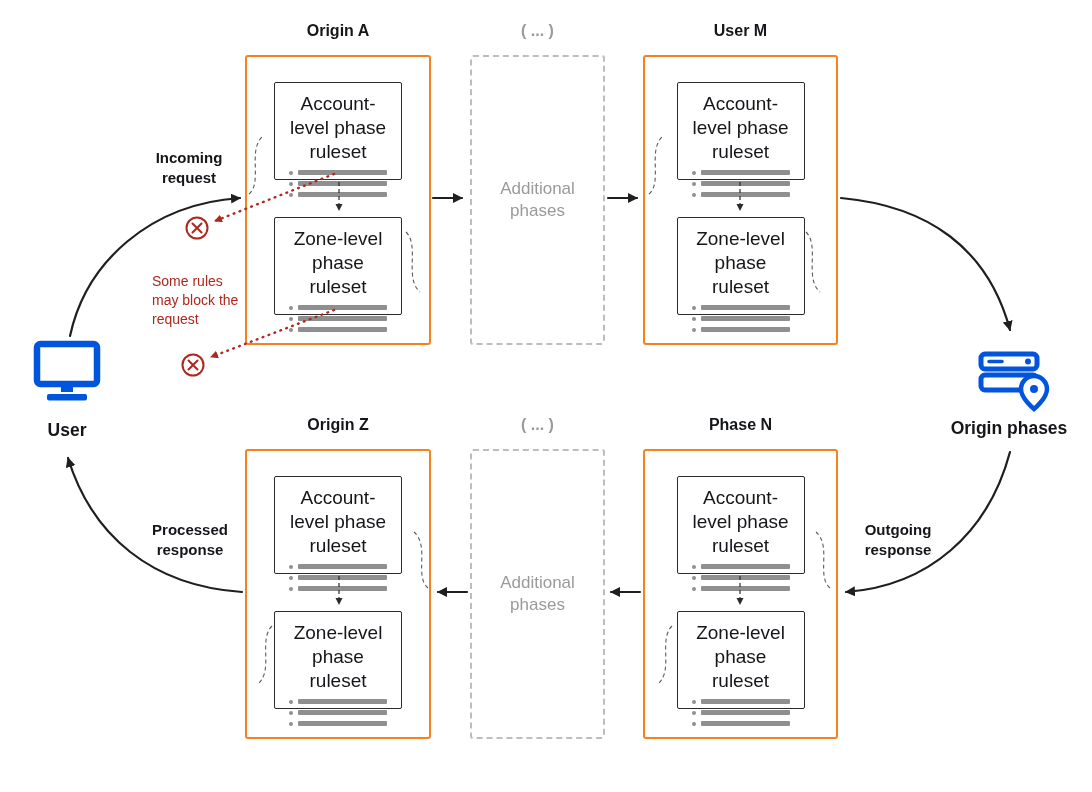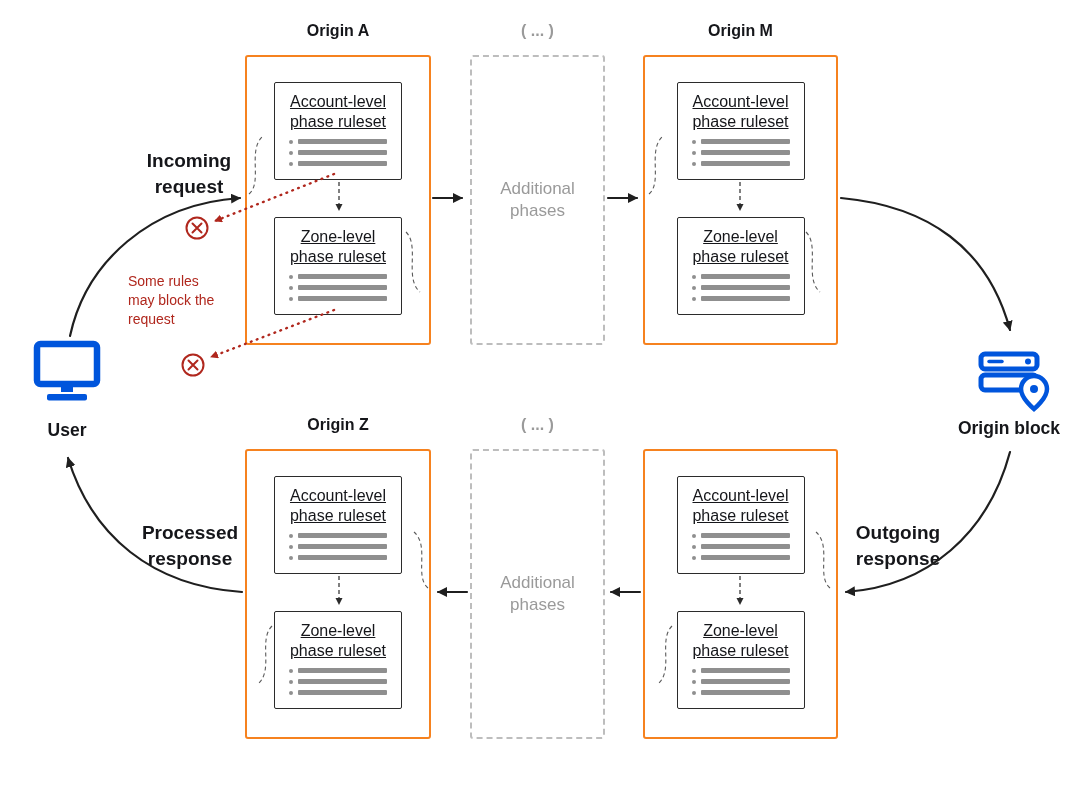--- a/index.html
+++ b/index.html
@@ -12,47 +12,48 @@
   .dashed-box { position:absolute; border:2px dashed #bdbdbd; border-radius:3px; background:#ffffff;
                 display:flex; align-items:center; justify-content:center; }
   .dashed-box .body { width:110px; text-align:center; color:#9a9a9a; font-size:17px; line-height:1.3; }
 
   .phase-title { position:absolute; font-weight:700; font-size:16px; text-align:center; color:#15161a; }
   .muted-title { color:#9a9a9a; }
 
   .ruleset-card { position:absolute; left:0; right:0; margin:0 auto; width:128px; height:98px;
                   border:1.4px solid #2b2b2b; border-radius:2px; background:#ffffff;
                   display:flex; flex-direction:column; align-items:center; padding-top:9px; }
-  .card-title { width:114px; font-size:16px; line-height:1.25; text-align:center; color:#15161a;text-decoration:underline; }
+  .card-title { width:114px; font-size:19px; line-height:1.25; text-align:center; color:#15161a; }
   .card-lines { margin-top:7px; width:100%; padding:0 14px; display:flex; flex-direction:column; gap:6px; }
   .line-row { display:flex; align-items:center; gap:5px; }
   .line-dot { width:4px; height:4px; border-radius:50%; background:#8f8f8f; flex:none; }
   .line-bar { height:5px; flex:1; background:#8f8f8f; border-radius:1px; }
 
-  .note { position:absolute; font-size:19px; font-weight:700; line-height:1.35; text-align:center; color:#15161a; }
+  .note { position:absolute; font-size:15px; font-weight:700; line-height:1.35; text-align:center; color:#15161a; }
   .warning-note { position:absolute; font-size:14px; line-height:1.35; color:#b0271d; }
   .endpoint-label { position:absolute; font-size:17.5px; font-weight:700; text-align:center; color:#15161a; }
 
   .svg-layer { position:absolute; left:0; top:0; pointer-events:none; }
   .arrow { fill:none; stroke:#1f1f1f; stroke-width:2.2; stroke-linecap:round; }
   .dashed-arrow { fill:none; stroke:#2b2b2b; stroke-width:1.2; stroke-dasharray:4 3; }
   .squiggle { fill:none; stroke:#5a5a5a; stroke-width:1.1; stroke-dasharray:4 3; }
   .red-dotted { fill:none; stroke:#b0271d; stroke-width:2.4; stroke-dasharray:0.8 5.5; stroke-linecap:round; }
 </style>
 </head>
 <body>
 
 <div class="canvas">
 
   <div class="phase-title" style="left:245px;top:22px;width:186px">Origin A</div>
   <div class="phase-title muted-title" style="left:470px;top:22px;width:135px">( ... )</div>
-  <div class="phase-title" style="left:643px;top:22px;width:195px">Origin M</div>
+  <div class="phase-title" style="left:643px;top:22px;width:195px">User M</div>
 
   <div class="phase-title" style="left:245px;top:416px;width:186px">Origin Z</div>
   <div class="phase-title muted-title" style="left:470px;top:416px;width:135px">( ... )</div>
+  <div class="phase-title" style="left:643px;top:416px;width:195px">Phase N</div>
 
   <div class="phase-box" style="left:245px;top:55px;width:186px;height:290px">
     <div class="ruleset-card" style="top:25px">
       <div class="card-title">Account-level phase ruleset</div>
       <div class="card-lines">
         <div class="line-row">
             <span class="line-dot"></span>
             <span class="line-bar"></span>
           </div>
         <div class="line-row">
@@ -197,21 +198,21 @@
           </div>
         <div class="line-row">
             <span class="line-dot"></span>
             <span class="line-bar"></span>
           </div>
       </div>
     </div>
   </div>
 
   <div class="note" style="left:144px;top:148px;width:90px">Incoming request</div>
-  <div class="warning-note" style="left:128px;top:272px;width:92px">Some rules may block the request</div>
+  <div class="warning-note" style="left:152px;top:272px;width:92px">Some rules may block the request</div>
   <div class="note" style="left:850px;top:520px;width:96px">Outgoing response</div>
   <div class="note" style="left:140px;top:520px;width:100px">Processed response</div>
 
   <div class="abs" style="left:33px;top:340px">
     <svg width="68" height="62" viewBox="0 0 68 62">
       <rect x="4" y="4" width="60" height="40" rx="3.5" fill="none" stroke="#0055dc" stroke-width="6.5"></rect>
       <rect x="28" y="45" width="12" height="7" fill="#0055dc"></rect>
       <rect x="14" y="54" width="40" height="6.5" rx="2" fill="#0055dc"></rect>
     </svg>
   </div>
@@ -220,21 +221,21 @@
   <div class="abs" style="left:978px;top:350px">
     <svg width="74" height="62" viewBox="0 0 74 62">
       <rect x="3" y="4" width="56" height="15" rx="4" fill="none" stroke="#0055dc" stroke-width="5"></rect>
       <rect x="3" y="25" width="56" height="15" rx="4" fill="none" stroke="#0055dc" stroke-width="5"></rect>
       <line x1="11" y1="11.5" x2="24" y2="11.5" stroke="#0055dc" stroke-width="3.5" stroke-linecap="round"></line>
       <circle cx="50" cy="11.5" r="3" fill="#0055dc"></circle>
       <path d="M56,26 a13,13 0 0 1 13,13 c0,9.5 -13,20 -13,20 c0,0 -13,-10.5 -13,-20 a13,13 0 0 1 13,-13 z" fill="#ffffff" stroke="#0055dc" stroke-width="4.5"></path>
       <circle cx="56" cy="39" r="4" fill="#0055dc"></circle>
     </svg>
   </div>
-  <div class="endpoint-label" style="left:942px;top:418px;width:134px">Origin block</div>
+  <div class="endpoint-label" style="left:942px;top:418px;width:134px">Origin phases</div>
 
   <svg class="svg-layer" width="1092" height="792" viewBox="0 0 1092 792">
     <defs>
       <marker id="mA" markerUnits="userSpaceOnUse" markerWidth="14" markerHeight="12" refX="9" refY="5" orient="auto">
         <path d="M0,0 L10,5 L0,10 z" fill="#1f1f1f"></path>
       </marker>
       <marker id="mS" markerUnits="userSpaceOnUse" markerWidth="10" markerHeight="9" refX="6" refY="3.5" orient="auto">
         <path d="M0,0 L7,3.5 L0,7 z" fill="#2b2b2b"></path>
       </marker>
       <marker id="mR" markerUnits="userSpaceOnUse" markerWidth="12" markerHeight="10" refX="7" refY="4" orient="auto">

